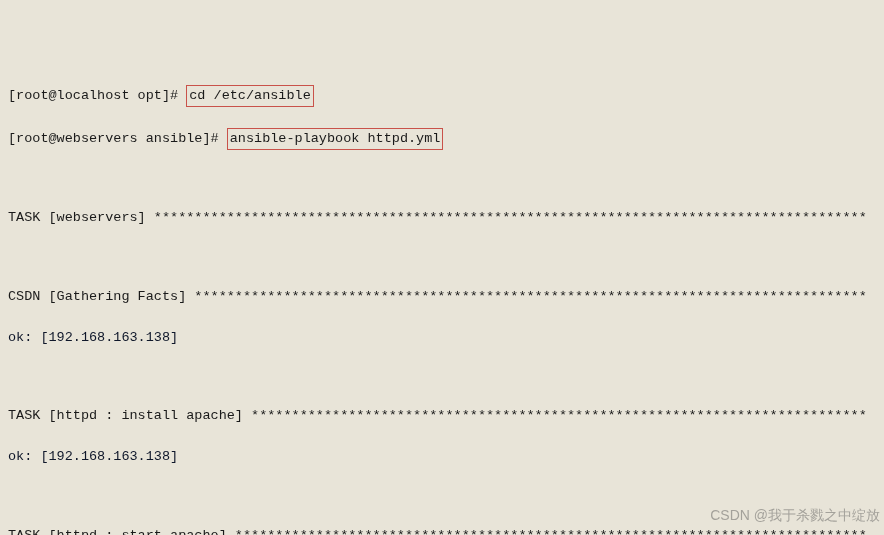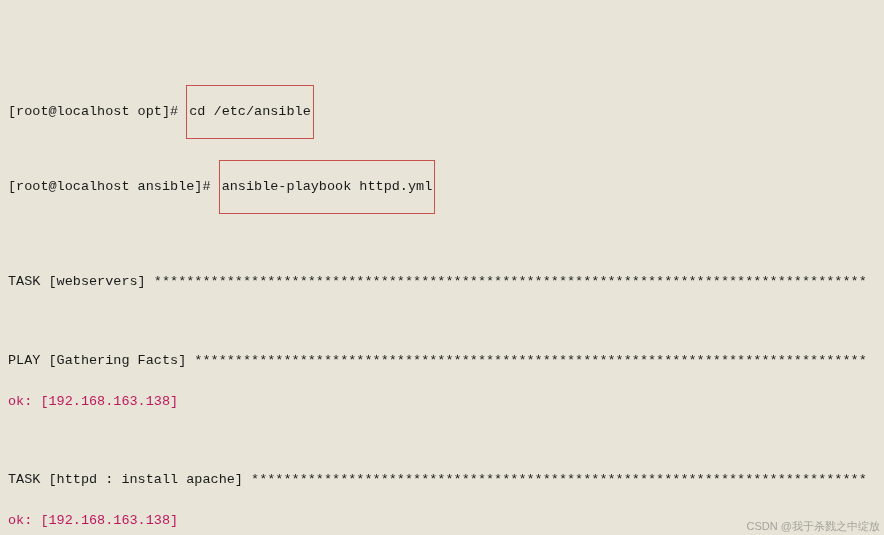--- a/index.html
+++ b/index.html
@@ -11,45 +11,45 @@
       padding: 4px 8px;
       width: 884px;
       color: #1a1a1a;
       white-space: pre;
       overflow: hidden;
     }
     .line { display: block; }
     .prompt-user { color: #1a1a1a; }
     .highlight-box {
       border: 1px solid #c9524a;
-      padding: 16px 2px;
+      padding: 0 2px;
       display: inline-block;
     }
-    .ok-green { color: #be185d; }
+    .ok-green { color: #0f172a; }
     .blank { height: 18px; }
     .watermark {
       position: absolute;
       right: 4px;
-      bottom: 1px;
+      bottom: 9px;
       color: rgba(80,80,80,0.45);
-      font-size: 11px;
+      font-size: 14px;
       font-family: sans-serif;
     }
   </style>
 </head>
 <body>
 
 
 
 <span class="line"><span class="prompt-user">[root@localhost opt]# </span><span class="highlight-box">cd /etc/ansible</span></span>
-<span class="line"><span class="prompt-user">[root@localhost ansible]# </span><span class="highlight-box">ansible-playbook httpd.yml</span></span>
+<span class="line"><span class="prompt-user">[root@webservers ansible]# </span><span class="highlight-box">ansible-playbook httpd.yml</span></span>
 <div class="blank"></div>
 <span class="line">TASK [webservers] ****************************************************************************************</span>
 <div class="blank"></div>
-<span class="line">PLAY [Gathering Facts] ***********************************************************************************</span>
+<span class="line">CSDN [Gathering Facts] ***********************************************************************************</span>
 <span class="line ok-green">ok: [192.168.163.138]</span>
 <div class="blank"></div>
 <span class="line">TASK [httpd : install apache] ****************************************************************************</span>
 <span class="line ok-green">ok: [192.168.163.138]</span>
 <div class="blank"></div>
 <span class="line">TASK [httpd : start apache] ******************************************************************************</span>
 
 
 
 

